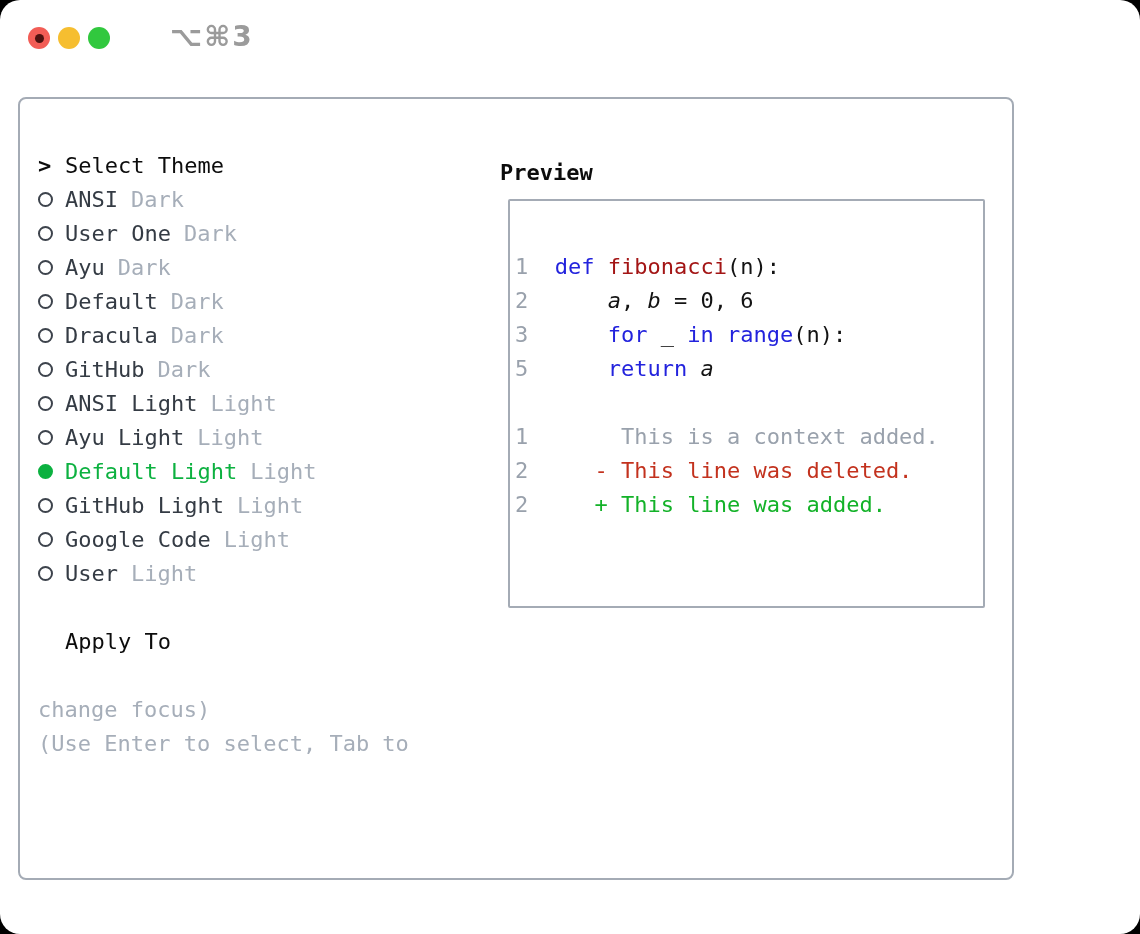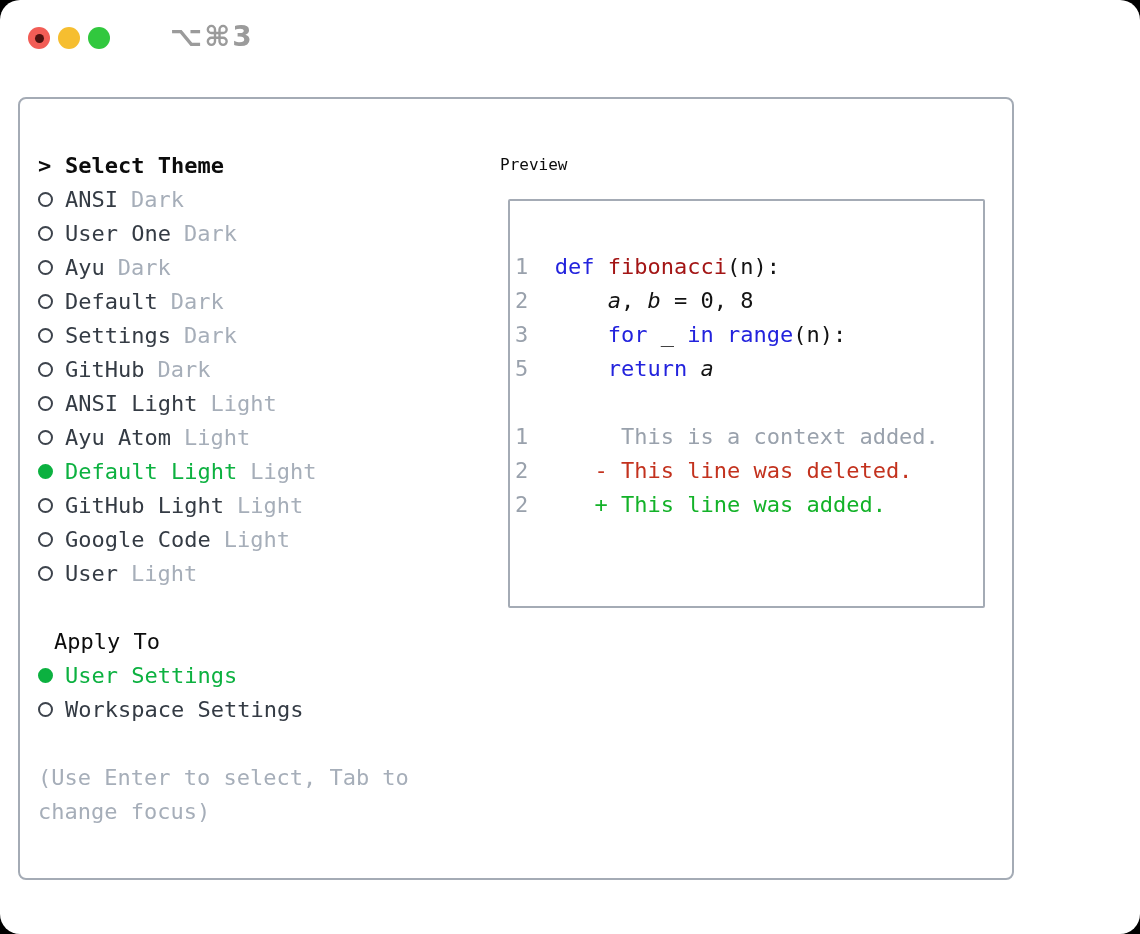--- a/index.html
+++ b/index.html
@@ -25,32 +25,32 @@
 
   
   .panel{position:absolute;left:18px;top:97px;width:996px;height:783px;
     border:2px solid var(--border);border-radius:8px;background:#fff}
 
   
   .left-col{position:absolute;left:18px;top:49px;font-size:22px}
   .row{display:flex;align-items:center;height:34px;white-space:pre}
   .spacer{height:34px}
   .arrow{display:inline-block;width:27px;font-weight:700;color:var(--title)}
-  .ptitle{font-weight:700;color:var(--title)}
+  .ptitle{font-weight:400;color:var(--title)}
   .radio{width:15px;height:15px;border:2px solid #3d434c;border-radius:50%;margin-right:12px;flex:none}
   .radio.on{border-color:var(--accent-green);background:var(--accent-green)}
   .tname{color:var(--name)}
   .theme-row.selected .tname{color:var(--accent-green)}
   .tvariant{color:var(--muted);margin-left:13px}
-  .apply-title{color:var(--title);margin-left:16px}
+  .apply-title{color:var(--title);margin-left:27px}
   .help{color:var(--muted)}
 
   
-  .preview-title{position:absolute;left:480px;top:49px;height:34px;line-height:34px;
-    font-size:16px;font-weight:400;color:var(--title)}
+  .preview-title{position:absolute;left:480px;top:57px;height:34px;line-height:34px;
+    font-size:22px;font-weight:700;color:var(--title)}
   .preview-box{position:absolute;left:488px;top:100px;width:477px;height:409px;
     border:2px solid var(--border);border-radius:2px;background:#fff;
     padding:49px 0 0 5px;overflow:hidden}
   .cline{white-space:pre;height:34px;line-height:34px;font-size:22px;color:var(--code)}
   .gut{color:var(--gut)}
   .tok-plain{color:var(--code)}
   .tok-kw{color:var(--kw)}
   .tok-fn{color:var(--fn)}
   .tok-var{color:var(--code);font-style:italic}
   .tok-context{color:var(--gut)}
@@ -74,53 +74,49 @@
     <div class="left-col">
       <div class="row">
         <span class="arrow">&gt;</span><span class="ptitle">Select Theme</span>
       </div>
 
       <div id="theme-list">
           <div class="row theme-row"><span class="radio"></span><span class="tname">ANSI</span><span class="tvariant">Dark</span></div>
           <div class="row theme-row"><span class="radio"></span><span class="tname">User One</span><span class="tvariant">Dark</span></div>
           <div class="row theme-row"><span class="radio"></span><span class="tname">Ayu</span><span class="tvariant">Dark</span></div>
           <div class="row theme-row"><span class="radio"></span><span class="tname">Default</span><span class="tvariant">Dark</span></div>
-          <div class="row theme-row"><span class="radio"></span><span class="tname">Settings</span><span class="tvariant">Dark</span></div>
+          <div class="row theme-row"><span class="radio"></span><span class="tname">Dracula</span><span class="tvariant">Dark</span></div>
           <div class="row theme-row"><span class="radio"></span><span class="tname">GitHub</span><span class="tvariant">Dark</span></div>
           <div class="row theme-row"><span class="radio"></span><span class="tname">ANSI Light</span><span class="tvariant">Light</span></div>
-          <div class="row theme-row"><span class="radio"></span><span class="tname">Ayu Atom</span><span class="tvariant">Light</span></div>
+          <div class="row theme-row"><span class="radio"></span><span class="tname">Ayu Light</span><span class="tvariant">Light</span></div>
           <div class="row theme-row selected"><span class="radio on"></span><span class="tname">Default Light</span><span class="tvariant">Light</span></div>
           <div class="row theme-row"><span class="radio"></span><span class="tname">GitHub Light</span><span class="tvariant">Light</span></div>
           <div class="row theme-row"><span class="radio"></span><span class="tname">Google Code</span><span class="tvariant">Light</span></div>
           <div class="row theme-row"><span class="radio"></span><span class="tname">User</span><span class="tvariant">Light</span></div>
         </div>
 
       <div class="spacer"></div>
 
       <div class="row">
         <span class="apply-title">Apply To</span>
       </div>
 
-      <div id="apply-options">
-          <div class="row theme-row selected"><span class="radio on"></span><span class="tname">User Settings</span></div>
-          <div class="row theme-row"><span class="radio"></span><span class="tname">Workspace Settings</span></div>
-        </div>
 
       <div class="spacer"></div>
 
+      <div class="row help">change focus)</div>
       <div class="row help">(Use Enter to select, Tab to</div>
-      <div class="row help">change focus)</div>
     </div>
 
     <div class="preview-title">Preview</div>
 
     <div class="preview-box">
       <div id="code-lines">
           <div class="cline"><span class="gut">1  </span><span class="tok-kw">def</span><span class="tok-plain"> </span><span class="tok-fn">fibonacci</span><span class="tok-plain">(n):</span></div>
-          <div class="cline"><span class="gut">2  </span><span class="tok-plain">    </span><span class="tok-var">a</span><span class="tok-plain">, </span><span class="tok-var">b</span><span class="tok-plain"> = 0, 8</span></div>
+          <div class="cline"><span class="gut">2  </span><span class="tok-plain">    </span><span class="tok-var">a</span><span class="tok-plain">, </span><span class="tok-var">b</span><span class="tok-plain"> = 0, 6</span></div>
           <div class="cline"><span class="gut">3  </span><span class="tok-plain">    </span><span class="tok-kw">for</span><span class="tok-plain"> _ </span><span class="tok-kw">in</span><span class="tok-plain"> </span><span class="tok-kw">range</span><span class="tok-plain">(n):</span></div>
           <div class="cline"><span class="gut">5  </span><span class="tok-plain">    </span><span class="tok-kw">return</span><span class="tok-plain"> </span><span class="tok-var">a</span></div>
         </div>
       <div class="cline"></div>
       <div id="diff-lines">
           <div class="cline"><span class="gut">1  </span><span class="tok-context">     This is a context added.</span></div>
           <div class="cline"><span class="gut">2  </span><span class="tok-del">   - This line was deleted.</span></div>
           <div class="cline"><span class="gut">2  </span><span class="tok-add">   + This line was added.</span></div>
         </div>
     </div>

